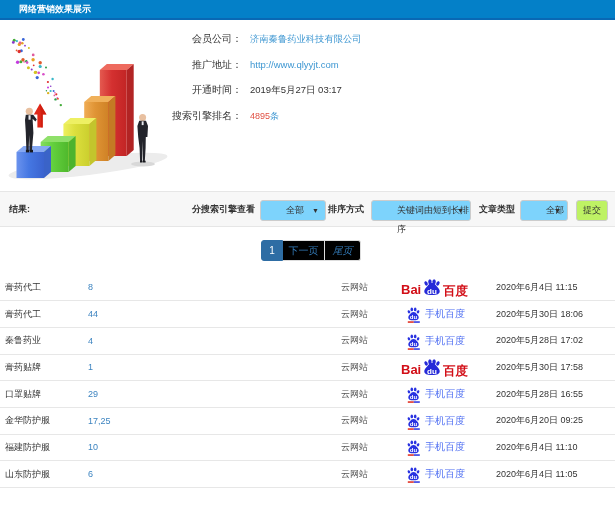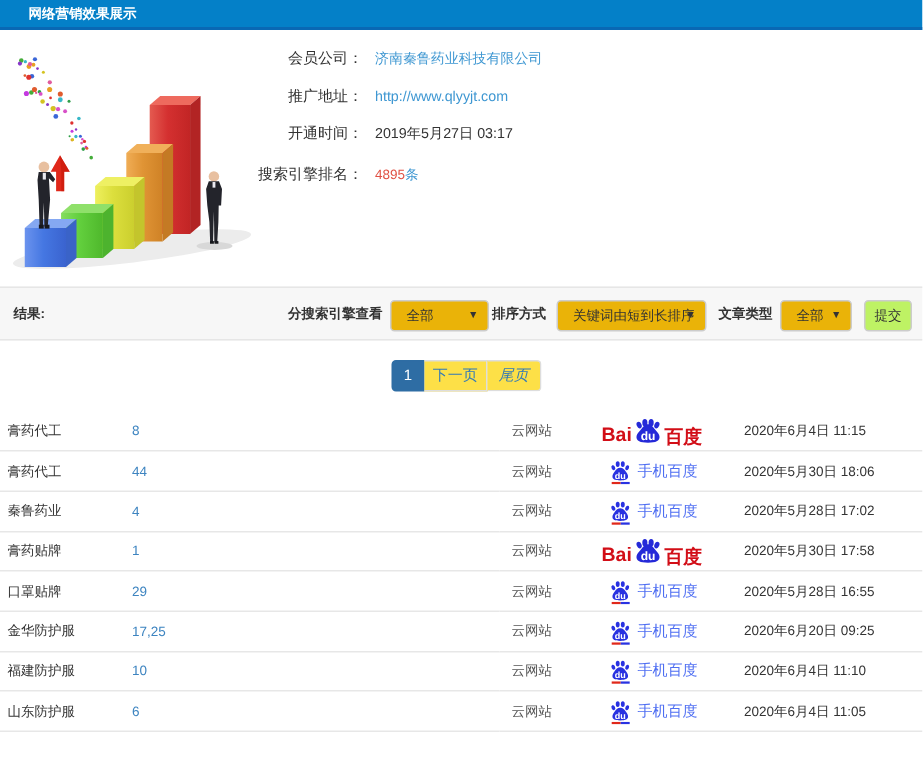--- a/index.html
+++ b/index.html
@@ -8,26 +8,26 @@
 .topbar span { display:inline-block; margin-left:19px; line-height:18px; color:#fff; font-weight:bold; font-size:9px; }
 .hero { position:relative; height:171px; }
 .chart { position:absolute; left:0; top:0; }
 .inforow { position:absolute; left:172px; height:12px; line-height:12px; white-space:nowrap; font-size:9.5px; }
 .inforow .lab { display:inline-block; width:70px; text-align:right; color:#333; font-size:10px; }
 .inforow .val { margin-left:8px; }
 .blue { color:#3e97d2; }
 .red { color:#e05043; }
 .filterbar { position:relative; height:36px; background:#f7f7f7; border-top:1px solid #e6e6e6; border-bottom:1px solid #e6e6e6; }
 .filterbar .lbl { position:absolute; top:11px; font-weight:bold; color:#333; white-space:nowrap; }
-.sel { position:absolute; top:8px; height:21px; background:#eab308; border:1px solid #ccc; border-radius:3px; line-height:19px; padding-left:10px; color:#333; }
+.sel { position:absolute; top:8px; height:21px; background:#7dd3fc; border:1px solid #ccc; border-radius:3px; line-height:19px; padding-left:25px; color:#333; }
 .sel .arr { position:absolute; right:6px; top:0; font-size:7px; color:#333; }
 .btn { position:absolute; top:8px; height:21px; background:#bef264; border:1px solid #ccc; border-radius:3px; line-height:19px; text-align:center; color:#333; }
 .pagwrap { height:47px; position:relative; }
 .pag { position:absolute; top:13px; left:261px; height:21px; }
-.pag a { float:left; height:21px; line-height:19px; border:1px solid #ddd; border-left:none; background:#fde047; color:#337ab7; text-align:center; font-size:10px; }
+.pag a { float:left; height:21px; line-height:19px; border:1px solid #ddd; border-left:none; background:#000000; color:#337ab7; text-align:center; font-size:10px; }
 .pag a.first { border-left:1px solid #2e6da4; border-radius:3px 0 0 3px; background:#2e6da4; border-color:#2e6da4; color:#fff; width:22px; }
 .pag a.next { width:42px; }
 .pag a.last { width:36px; border-radius:0 3px 3px 0;font-style:italic; }
 table { border-collapse:collapse; table-layout:fixed; width:615px; }
 col.c1{width:80px;} col.c2{width:253px;} col.c3{width:57px;} col.c4{width:98px;} col.c5{width:127px;}
 th { text-align:left; font-size:9.5px; color:#333; padding-left:8px; height:26px; border-bottom:1px solid #ddd; font-weight:bold; }
 td:first-child, th:first-child { padding-left:5px; }
 td { padding-left:8px; height:26.7px; border-bottom:1px solid #e7e7e7; font-size:9px; color:#333; vertical-align:middle; }
 td.rank { color:#3d84c0; }
 td.typ { color:#555; }

